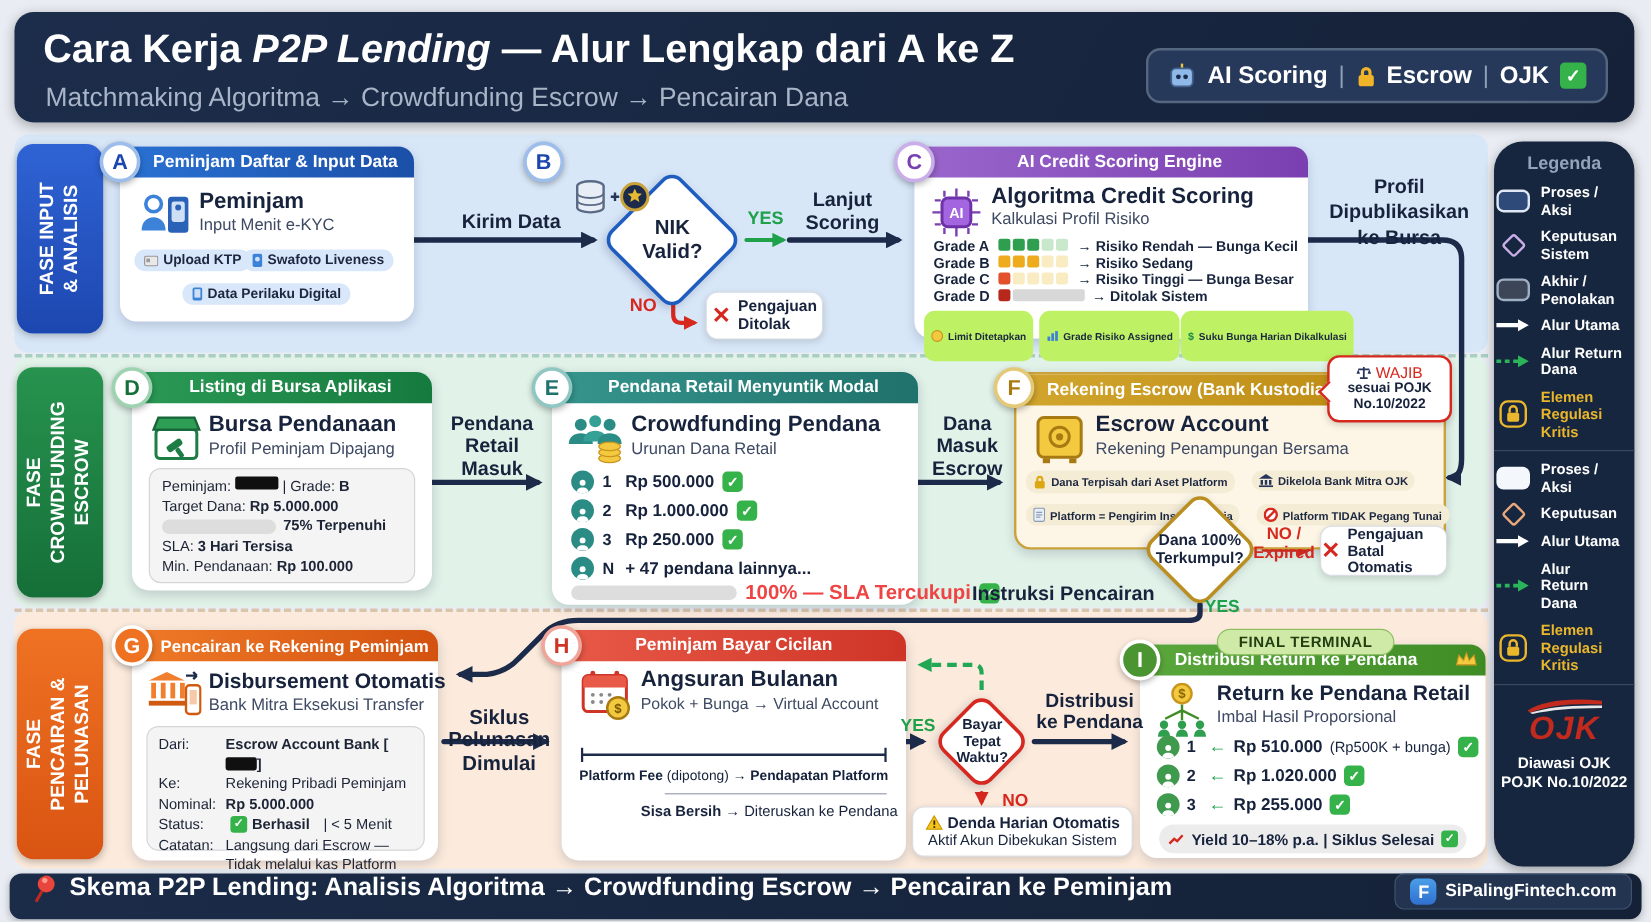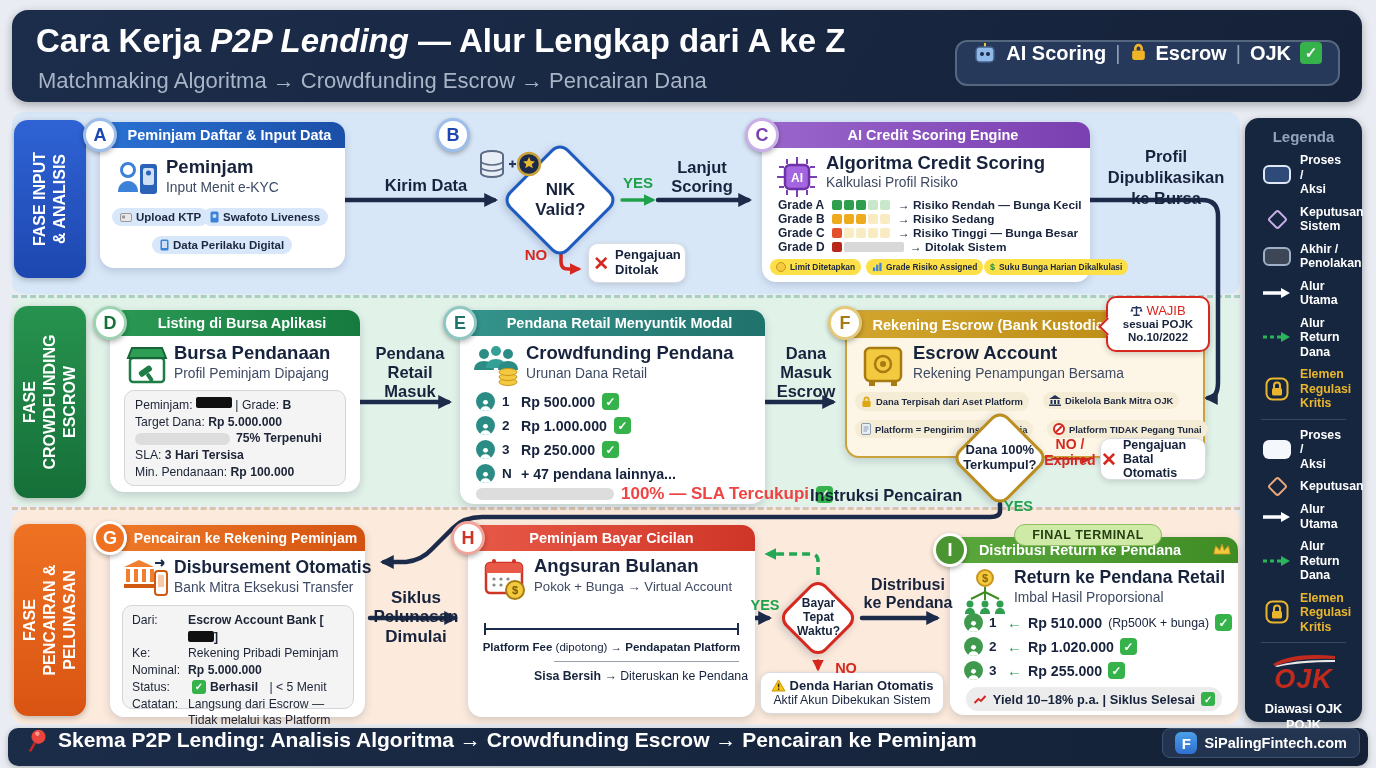--- a/index.html
+++ b/index.html
@@ -5,42 +5,42 @@
 *{margin:0;padding:0;box-sizing:border-box}
 body{background:#dfe5ec;font-family:"Liberation Sans",sans-serif}
 #stage{position:relative;width:1376px;height:768px;background:#e9edf3;overflow:hidden}
 .abs{position:absolute}
 .ml{white-space:pre-line}
 
 .topbar{left:12px;top:10px;width:1350px;height:92px;background:linear-gradient(120deg,#1c2d4b,#152138);border-radius:16px;box-shadow:0 3px 10px rgba(0,0,0,.3);z-index:10}
 .title{left:24px;top:12px;font-size:33px;font-weight:800;color:#fff;white-space:nowrap}
 .title .em{font-style:italic}
 .subtitle{left:26px;top:58px;font-size:22px;color:#a9b5c7;white-space:nowrap}
-.tbadge{right:22px;top:30px;height:46px;padding:0 16px;background:#26395a;border:2px solid #54677f;border-radius:12px;display:flex;align-items:flex-start;gap:9px;font-size:20px;font-weight:800;color:#fff;position:absolute}
+.tbadge{right:22px;top:30px;height:46px;padding:0 16px;background:#26395a;border:2px solid #54677f;border-radius:12px;display:flex;align-items:center;gap:9px;font-size:20px;font-weight:800;color:#fff;position:absolute}
 .tbsep{color:#8fa0b5;font-weight:400}
 
 .rowbg{left:12px;width:1228px;border-radius:12px;z-index:1}
 .row1{top:112px;height:182px;background:#d8e7f8}
 .row2{top:297px;height:209px;background:#e1f2e8}
 .row3{top:509px;height:215px;background:#fcebdc}
 .rsep{left:12px;width:1228px;height:0;z-index:2}
 .rs1{top:295px;border-top:3px dashed #a9cfc0}
 .rs2{top:507px;border-top:3px dashed #d9c4ae}
 
 .rail{width:72px;border-radius:14px;color:#fff;display:flex;align-items:center;justify-content:center;box-shadow:0 2px 6px rgba(0,0,0,.25);z-index:3}
 .rail>div{transform:rotate(-90deg);font-weight:800;font-size:16px;text-align:center;line-height:1.25;white-space:pre;width:max-content}
 
 .bx{position:absolute;background:#fff;border-radius:14px;box-shadow:0 3px 9px rgba(25,40,80,.18);z-index:10}
 .bh{position:absolute;left:0;top:0;right:0;height:26px;border-radius:13px 13px 0 0;color:#fff;font-weight:800;font-size:14.5px;display:flex;align-items:center;justify-content:center}
 .lb{position:absolute;width:34px;height:34px;border-radius:50%;background:#fff;border:3px solid;display:flex;align-items:center;justify-content:center;font-weight:800;font-size:18px;box-shadow:0 2px 5px rgba(0,0,0,.3);z-index:22}
 .bt{position:absolute;font-weight:800;font-size:18.5px;color:#17233c;white-space:nowrap}
 .bs{position:absolute;font-size:13.8px;color:#3e4a63;white-space:nowrap}
 .chip{position:absolute;display:inline-flex;align-items:center;gap:4px;border-radius:9px;font-weight:700;color:#1c2740;padding:3px 8px;font-size:11.5px;white-space:nowrap}
 .cblue{background:#d9e7fa}
-.cpurp{background:#fde047;font-size:8.4px;padding:3px 6px}
+.cpurp{background:#bef264;font-size:8.4px;padding:16px 6px}
 .cgold{background:#f5ecd6;font-size:9.4px;padding:3px 6px}
 .inner{position:absolute;background:#f4f4f5;border:1.5px solid #d5d5d9;border-radius:10px}
 
 .dia{position:absolute;background:#fff;box-shadow:0 3px 8px rgba(25,40,80,.22);display:flex;align-items:center;justify-content:center;transform:rotate(45deg);z-index:12;border-radius:12px}
 .dia>div{transform:rotate(-45deg);text-align:center;font-weight:800;color:#17233c;white-space:pre-line;line-height:1.15}
 
 .lbl{position:absolute;font-weight:800;color:#17233c;text-align:center;white-space:pre-line;z-index:15;line-height:1.15}
 .green{color:#1fa14b}.red{color:#d6281e}
 .note{position:absolute;background:#fff;border:1.5px solid #d9dde3;border-radius:10px;box-shadow:0 2px 6px rgba(0,0,0,.14);display:flex;align-items:center;justify-content:center;gap:6px;z-index:14}
 .chk{display:inline-flex;width:17px;height:17px;background:#36b24a;border-radius:4px;color:#fff;align-items:center;justify-content:center;font-size:12px;font-weight:800;flex:none}
@@ -68,21 +68,21 @@
 .arr::before{content:"←";color:#1fa14b;font-weight:800;font-size:15px}
 .pbar{height:12px;border-radius:6px;background:#ddd;overflow:hidden;display:inline-block;vertical-align:middle}
 .pfill{height:100%;border-radius:6px}
 
 .grow2{display:flex;font-size:12.2px;line-height:1.37;color:#1c2435}
 .gk{width:56px;flex:none}
 
 .fbadge{position:absolute;width:104px;height:56px;background:#fff;border:2.5px solid #d6281e;border-radius:10px;z-index:25;display:flex;flex-direction:column;align-items:center;justify-content:center;line-height:1.12;box-shadow:0 2px 6px rgba(0,0,0,.18)}
 .fbadge::before{content:"";position:absolute;left:-7px;top:22px;width:11px;height:11px;background:#fff;border-left:2.5px solid #d6281e;border-bottom:2.5px solid #d6281e;transform:rotate(45deg)}
 
-.leg{left:1245px;top:118px;width:117px;height:604px;background:#16263f;border-radius:14px;box-shadow:0 3px 9px rgba(0,0,0,.35);padding:10px 16px 8px;display:flex;flex-direction:column;gap:8px;z-index:10}
+.leg{left:1245px;top:118px;width:117px;height:604px;background:#16263f;border-radius:24px;box-shadow:0 3px 9px rgba(0,0,0,.35);padding:10px 0 8px;display:flex;flex-direction:column;gap:8px;z-index:10}
 .lt{color:#93a3ba;font-weight:800;font-size:15px;text-align:center}
 .li{display:flex;align-items:center;gap:7px;color:#fff;font-weight:700;font-size:12.3px;line-height:1.18}
 .sw{flex:none;width:32px;display:flex;justify-content:center;align-items:center}
 .swr{width:28px;height:19px;border-radius:6px}
 .swd{width:15px;height:15px;transform:rotate(45deg);border-radius:3px;border:2.5px solid}
 .divi{border-top:1.5px solid #39485f}
 .goldt{color:#eab62c}
 .ojkwrap{display:flex;flex-direction:column;align-items:center;gap:0}
 .ojk-t{font-weight:800;font-style:italic;font-size:27px;color:#c22a1e;letter-spacing:1px;line-height:.95}
 .cap{color:#fff;font-weight:800;font-size:12.8px;text-align:center;line-height:1.25}

